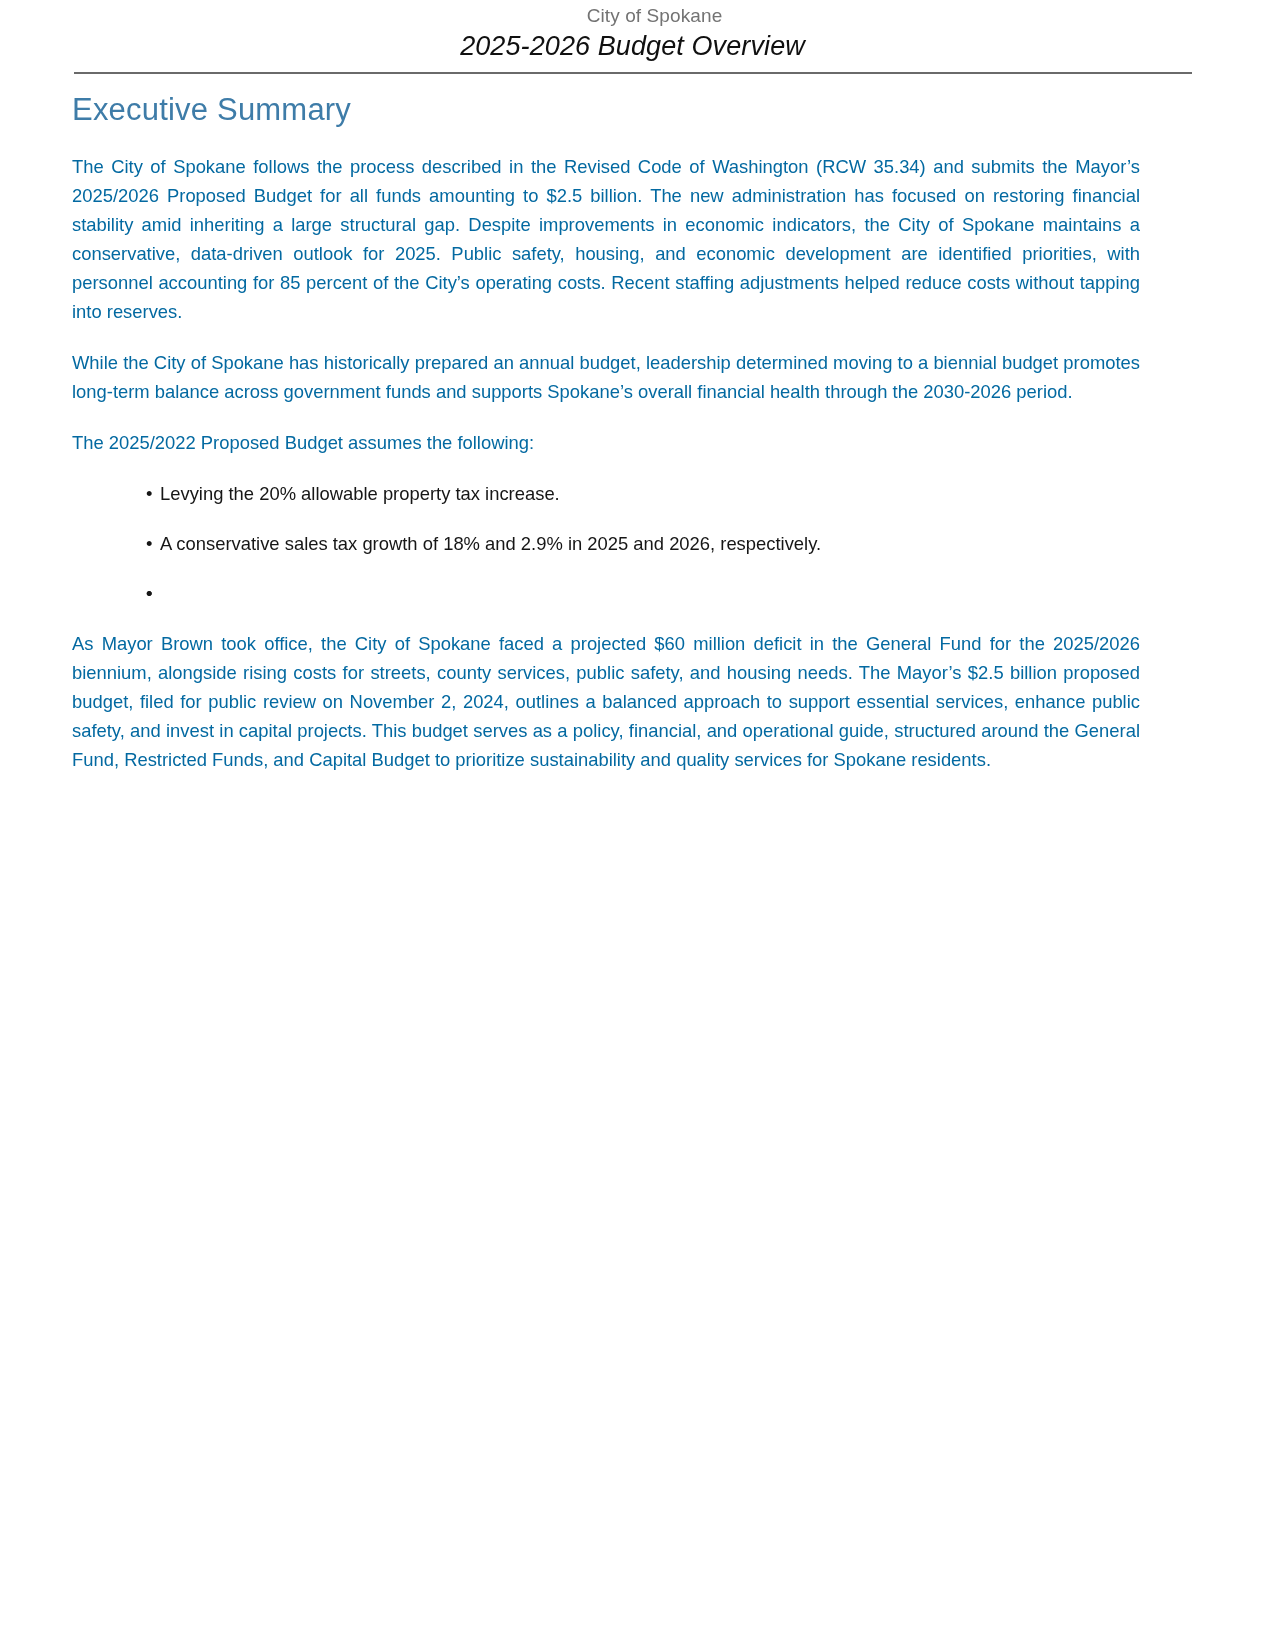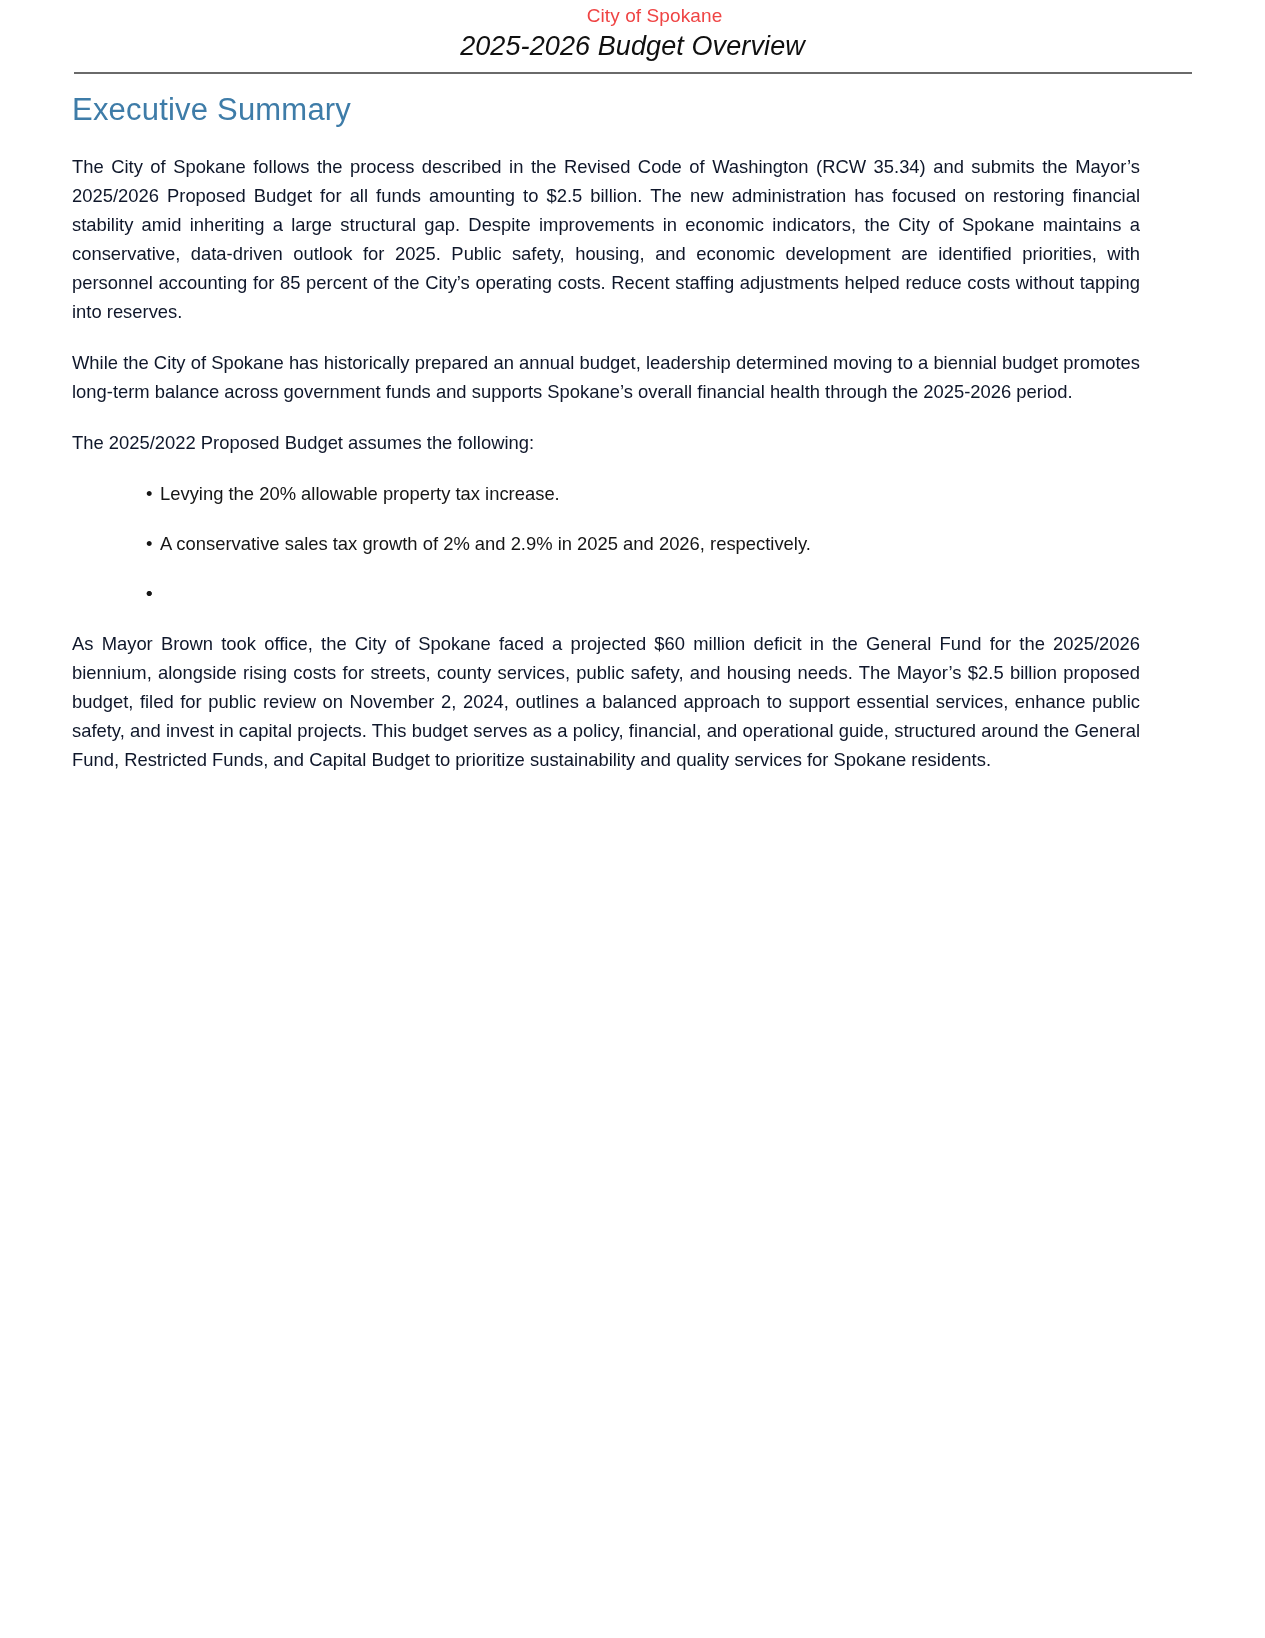--- a/index.html
+++ b/index.html
@@ -25,21 +25,21 @@
   }
 
   
   .doc-header {
     padding-top: 4px;
     text-align: center;
   }
   .header-org {
     font-size: 19px;
     line-height: 24px;
-    color: #ef4444;
+    color: #737373;
     letter-spacing: 0.1px;
     margin-left: 44px;
   }
   .header-title {
     font-size: 27px;
     line-height: 34px;
     color: #101010;
     letter-spacing: 0.1px;
     margin-top: 1px;
     font-style: italic;
@@ -62,21 +62,21 @@
     font-weight: 400;
     margin: 16px 0 22px 0;
     letter-spacing: 0.2px;
   }
   p.para {
     font-size: 18.4px;
     line-height: 29px;
     margin: 0 0 22px 0;
     text-align: justify;
     text-justify: inter-word;
-    color: #0f172a;
+    color: #0369a1;
     hyphens: none;
   }
   p.para.last-block {
     margin-bottom: 4px;
   }
   p.para.nojust {
     text-align: left;
   }
   .intro-line {
     margin-bottom: 26px;
@@ -118,32 +118,32 @@
     <div class="header-title">2025-2026 Budget Overview</div>
     <div class="header-rule"></div>
   </div>
 
   <div class="body-area">
 
     <h1 class="section-heading">Executive Summary</h1>
 
     <p class="para">The City of Spokane follows the process described in the Revised Code of Washington (RCW 35.34) and submits the Mayor’s 2025/2026 Proposed Budget for all funds amounting to $2.5 billion. The new administration has focused on restoring financial stability amid inheriting a large structural gap. Despite improvements in economic indicators, the City of Spokane maintains a conservative, data-driven outlook for 2025. Public safety, housing, and economic development are identified priorities, with personnel accounting for 85 percent of the City’s operating costs. Recent staffing adjustments helped reduce costs without tapping into reserves.</p>
 
-    <p class="para">While the City of Spokane has historically prepared an annual budget, leadership determined moving to a biennial budget promotes long-term balance across government funds and supports Spokane’s overall financial health through the 2025-2026 period.</p>
+    <p class="para">While the City of Spokane has historically prepared an annual budget, leadership determined moving to a biennial budget promotes long-term balance across government funds and supports Spokane’s overall financial health through the 2030-2026 period.</p>
 
     <p class="para nojust intro-line">The 2025/2022 Proposed Budget assumes the following:</p>
 
     <ul class="bullets">
       <li>
         <span class="bullet-dot">•</span>
         <span>Levying the 20% allowable property tax increase.</span>
       </li>
       <li>
         <span class="bullet-dot">•</span>
-        <span>A conservative sales tax growth of 2% and 2.9% in 2025 and 2026, respectively.</span>
+        <span>A conservative sales tax growth of 18% and 2.9% in 2025 and 2026, respectively.</span>
       </li>
       <li>
         <span class="bullet-dot">•</span>
       </li>
       <li>
         <span class="bullet-dot">•</span>
       </li>
     </ul>
 
     <div class="post-list-gap"></div>

